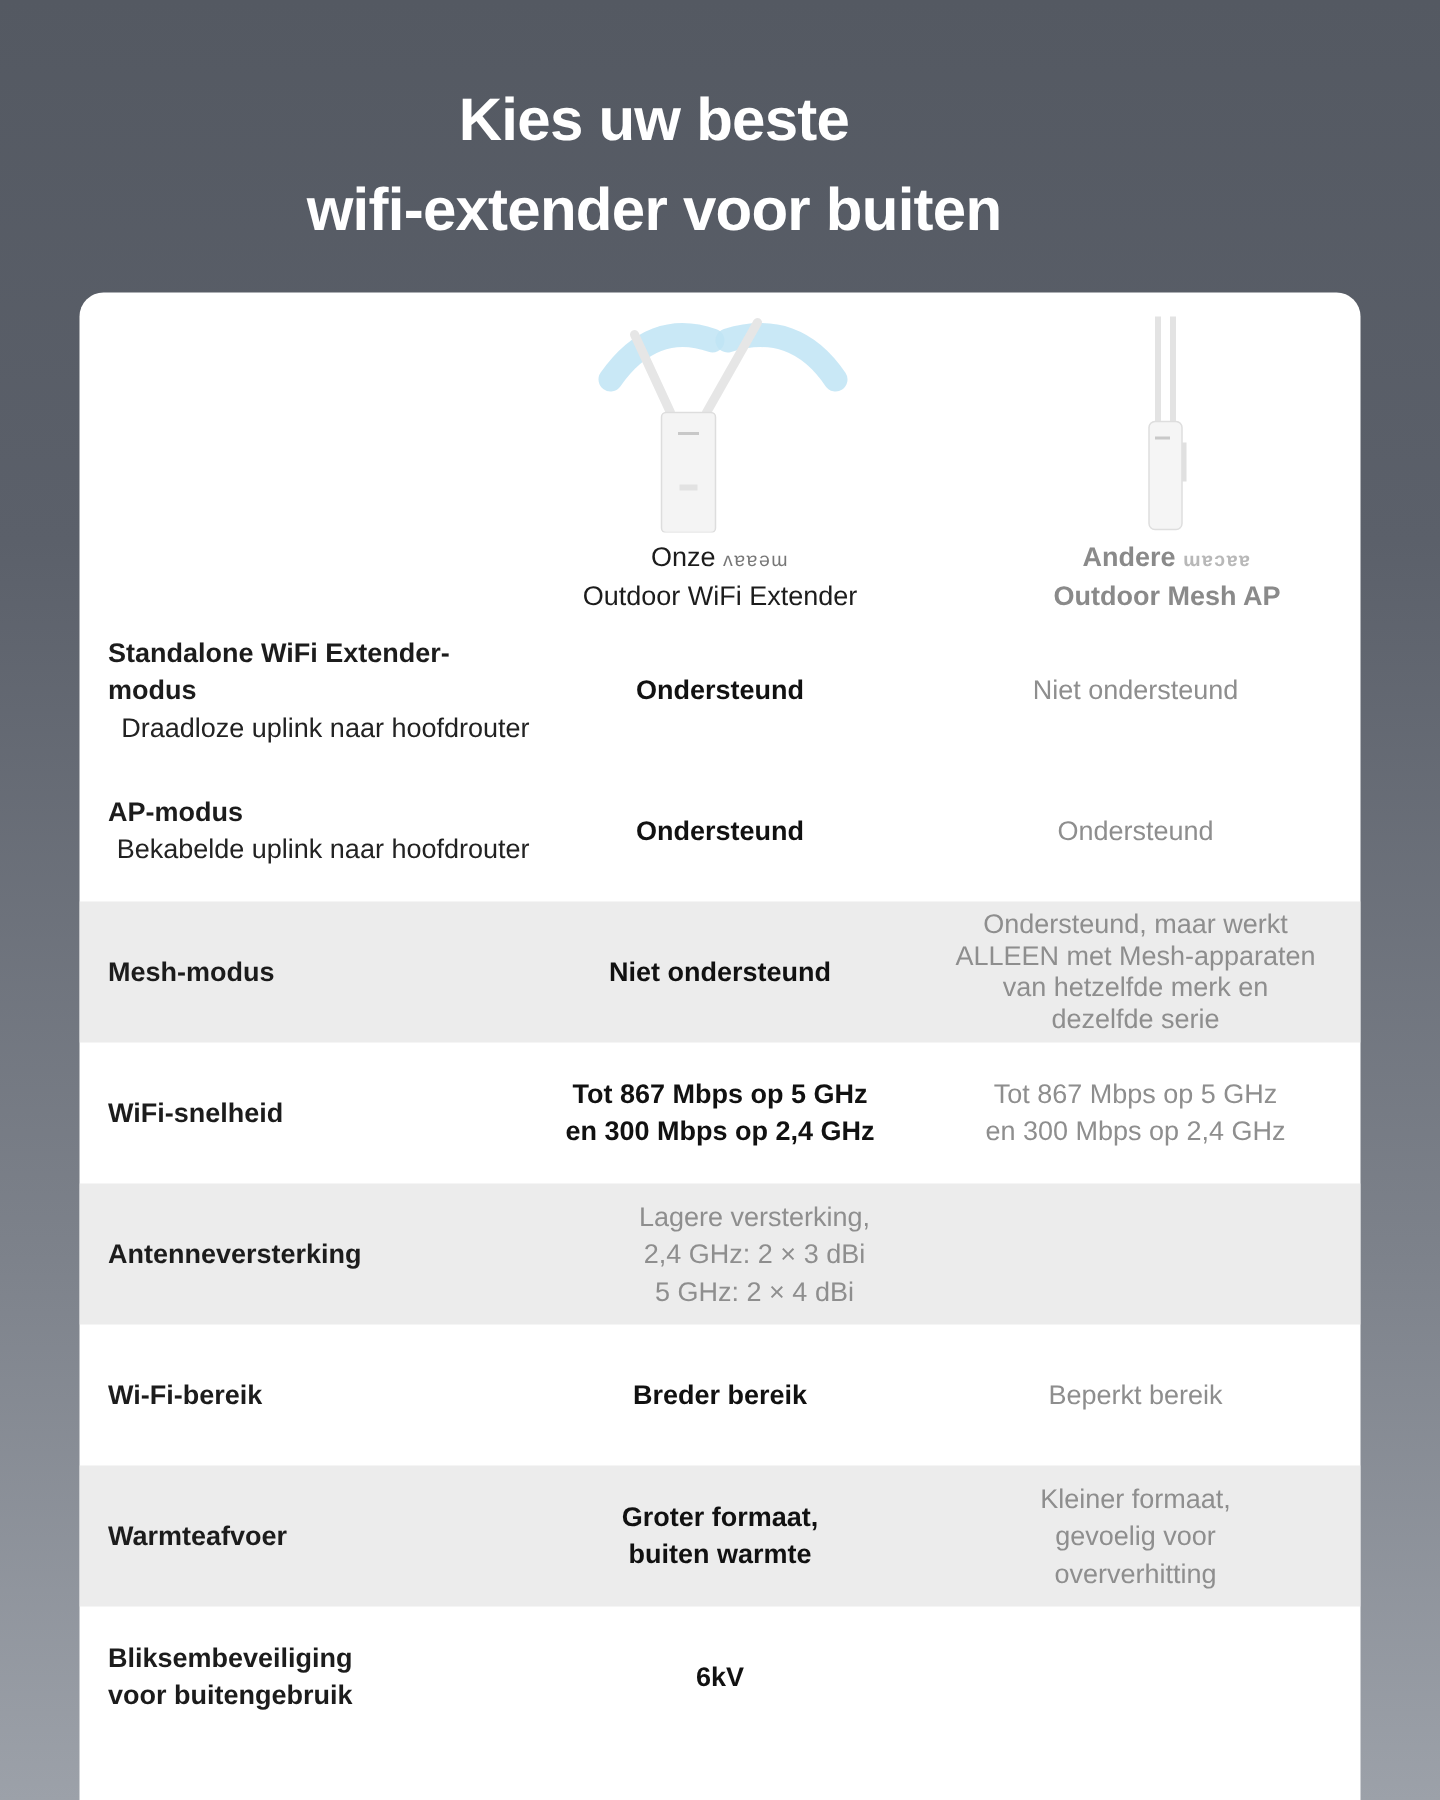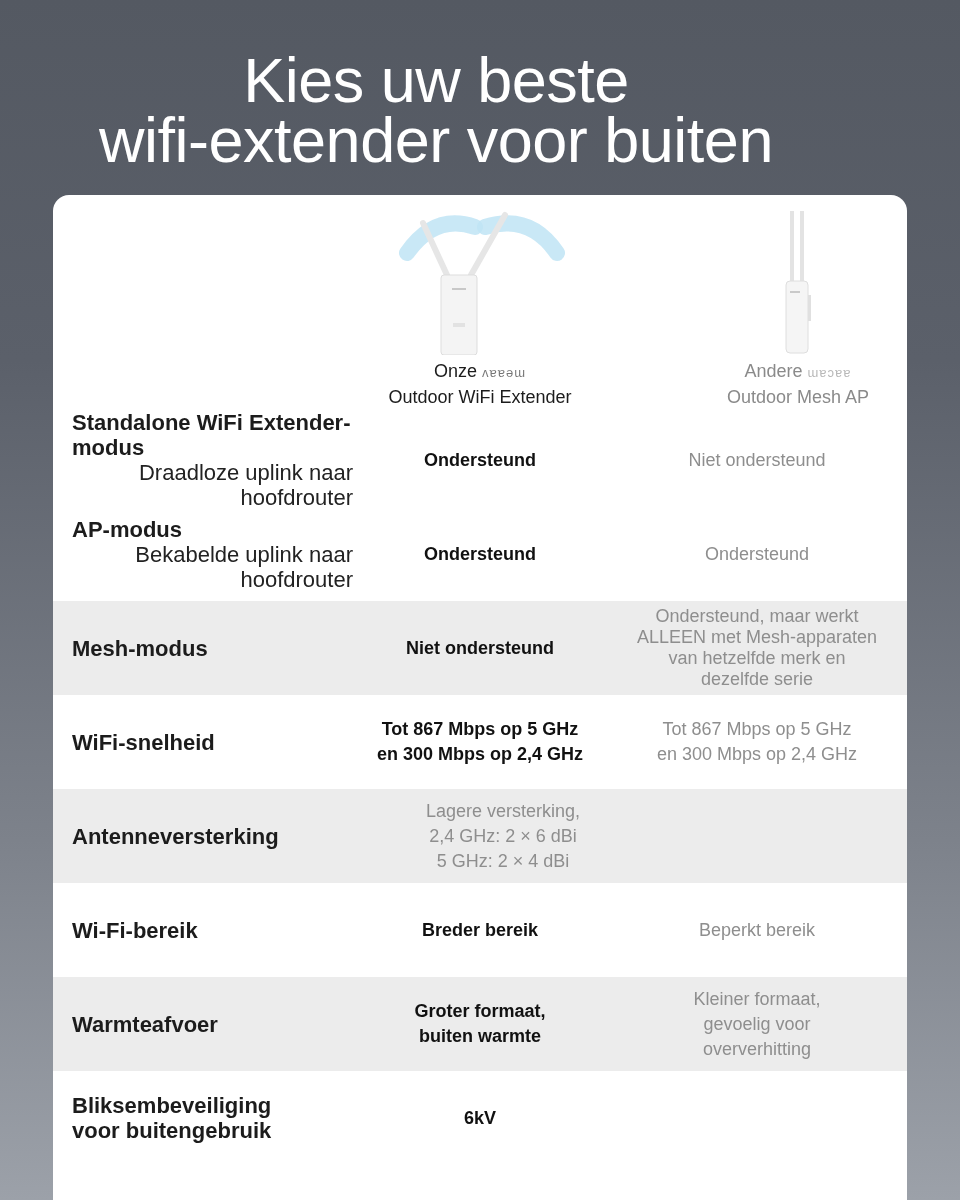--- a/index.html
+++ b/index.html
@@ -5,51 +5,51 @@
   * { box-sizing: border-box; margin: 0; padding: 0; }
   html, body { width: 960px; height: 1200px; overflow: hidden; }
   body {
     font-family: "Liberation Sans", "DejaVu Sans", sans-serif;
     background: linear-gradient(180deg, #545962 0%, #5b606a 30%, #7d828b 70%, #9ca1a9 100%);
     position: relative;
   }
   .title {
     position: absolute; left: 0; top: 50px; width: 872px;
     text-align: center; color: #ffffff;
-    font-weight: normal; font-size: 63px; line-height: 60px;
+    font-weight: bold; font-size: 40px; line-height: 60px;
     letter-spacing: -0.5px;
   }
   .card {
     position: absolute; left: 53px; top: 195px; width: 854px; height: 1124px;
     background: #ffffff; border-radius: 16px; overflow: hidden;
   }
   .header {
     position: absolute; left: 0; top: 0; width: 854px; height: 220px;
   }
   .product {
     position: absolute; top: 0; width: 290px; height: 220px; text-align: center;
   }
   .product.ours { left: 282px; }
-  .product.other { left: 600px; }
+  .product.other { left: 580px; font-weight: bold; }
   .product .img { position: absolute; left: 0; top: 10px; width: 290px; height: 150px; }
   .product .name {
     position: absolute; left: 0; top: 164px; width: 290px;
     font-size: 18px; line-height: 24px;
   }
   .product.ours .name { color: #1c1c1c; }
   .product.other .name { color: #8a8a8a; }
   .obf { opacity: 0.6; letter-spacing: 1px; font-size: 13px; }
 
   .rows { position: absolute; left: 0; top: 218px; width: 854px; }
   .row {
     display: flex; align-items: center; height: 94px; width: 854px;
   }
   .row.shade { background: #ececec; }
   .row .feat {
-    width: 300px; padding-left: 19px; font-size: 22px; line-height: 25px; color: #1c1c1c;
+    width: 300px; padding-left: 19px; font-size: 18px; line-height: 25px; color: #1c1c1c;
   }
   .row .feat .sub { display: block; font-weight: normal; color: #222; text-align: right; }
   .row .feat .main { display: block; font-weight: bold; }
   .row .ours {
     width: 254px; text-align: center; font-size: 18px; line-height: 25px;
     color: #111; font-weight: bold; margin-left: 0;
   }
   .row .other {
     width: 300px; text-align: center; font-size: 18px; line-height: 21px;
     color: #8e8e8e;
@@ -145,21 +145,21 @@
       <div class="ours ml">Tot 867 Mbps op 5 GHz
 en 300 Mbps op 2,4 GHz</div>
       <div class="other ml mid">Tot 867 Mbps op 5 GHz
 en 300 Mbps op 2,4 GHz</div>
     </div>
     <div class="row shade">
       <div class="feat">
         <span class="main">Antenneversterking</span>
       </div>
       <div class="other ml mid">Lagere versterking,
-2,4 GHz: 2 × 6 dBi
+2,4 GHz: 2 × 3 dBi
 5 GHz: 2 × 4 dBi</div>
     </div>
     <div class="row">
       <div class="feat">
         <span class="main">Wi-Fi-bereik</span>
       </div>
       <div class="ours ml">Breder bereik</div>
       <div class="other ml mid">Beperkt bereik</div>
     </div>
     <div class="row shade">

